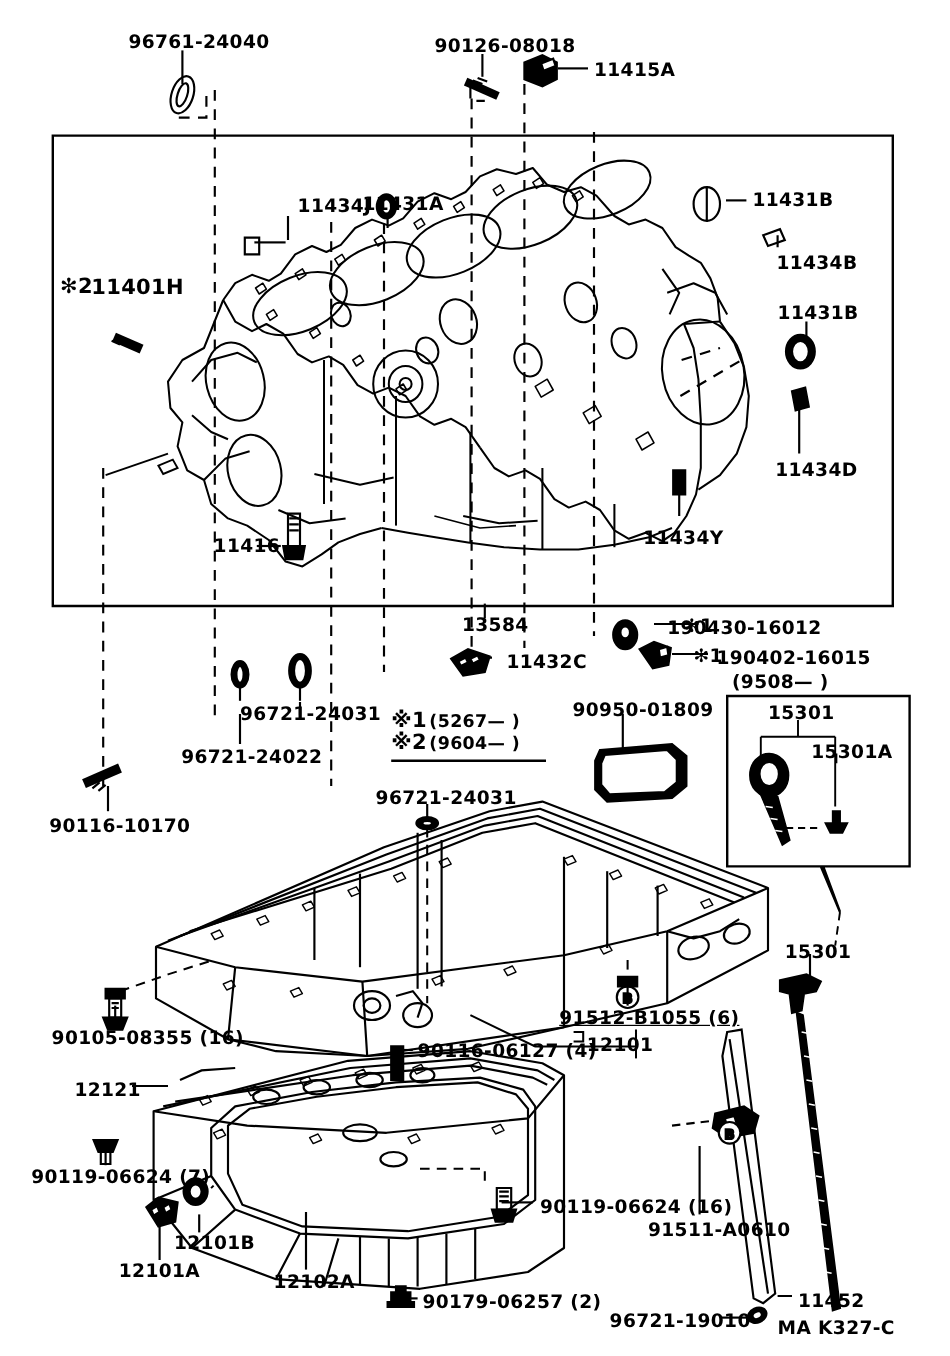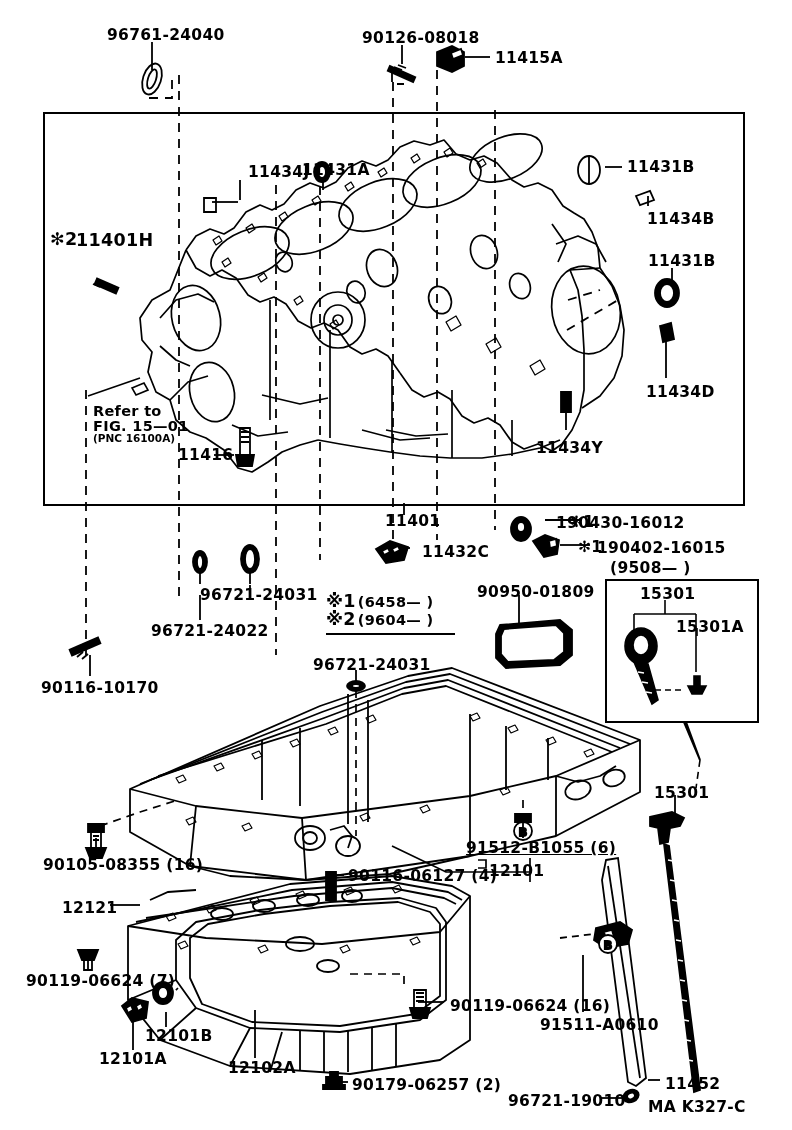--- a/index.html
+++ b/index.html
@@ -487,21 +487,21 @@
       <div class="lbl s16" style="left: 495px; top: 51px;">11415A</div>
       <div class="lbl s16" style="left: 302px; top: 163px;">11431A</div>
       <div class="lbl s16" style="left: 216px; top: 165px; margin-left: 32px;">11434J</div>
       <div class="lbl s16" style="left: 627px; top: 160px;">11431B</div>
       <div class="lbl s16" style="left: 647px; top: 212px;">11434B</div>
       <div class="lbl s16" style="left: 648px; top: 254px;">11431B</div>
       <div class="lbl s18" style="left: 76px; top: 232px;">11401H</div>
       <div class="lbl s16" style="left: 646px; top: 385px;">11434D</div>
       <div class="lbl s16" style="left: 536px; top: 441px;">11434Y</div>
       <div class="lbl s16" style="left: 178px; top: 448px;">11416</div>
-      <div class="lbl s16" style="left: 385px; top: 514px;">11401</div>
+      <div class="lbl s16" style="left: 385px; top: 514px;">13584</div>
       <div class="lbl s16" style="left: 422px; top: 545px;">11432C</div>
       <div class="lbl s16" style="left: 556px; top: 516px;">190430-16012</div>
       <div class="lbl s16" style="left: 597px; top: 541px;">190402-16015</div>
       <div class="lbl s16" style="left: 200px; top: 588px;">96721-24031</div>
       <div class="lbl s16" style="left: 151px; top: 624px;">96721-24022</div>
       <div class="lbl s16" style="left: 477px; top: 585px;">90950-01809</div>
       <div class="lbl s16" style="left: 313px; top: 658px;">96721-24031</div>
       <div class="lbl s16" style="left: 41px; top: 681px;">90116-10170</div>
       <div class="lbl s16" style="left: 654px; top: 786px;">15301</div>
       <div class="lbl s16" style="left: 466px; top: 841px; text-decoration: underline;">91512-B1055 (6)</div>
@@ -519,30 +519,25 @@
       <div class="lbl s16" style="left: 508px; top: 1094px;">96721-19010</div>
       <div class="lbl s16" style="left: 665px; top: 1077px;">11452</div>
       <div class="lbl s16" style="left: 648px; top: 1100px;">MA K327-C</div>
     </div>
 
   <div class="lbl s18" style="left:50px;top:231px;">✻2</div>
 
   <div class="lbl s16" style="left:570px;top:515px;">✻1</div>
   <div class="lbl s16" style="left:578px;top:540px;">✻1</div>
 
-  <div style="position:absolute;left:93px;top:404px;line-height:1.12;">
-    <div class="lbl s15" style="position:static;">Refer to</div>
-    <div class="lbl s15" style="position:static;">FIG. 15—01</div>
-    <div class="lbl s11" style="position:static;">(PNC 16100A)</div>
-  </div>
 
   <div style="position:absolute;left:326px;top:593px;line-height:1.25;">
     <div style="display:flex;align-items:baseline;gap:2px;">
       <span class="lbl s18" style="position:static;">※1</span>
-      <span class="lbl s15" style="position:static;">(6458—          )</span>
+      <span class="lbl s15" style="position:static;">(5267—          )</span>
     </div>
     <div style="display:flex;align-items:baseline;gap:2px;">
       <span class="lbl s18" style="position:static;">※2</span>
       <span class="lbl s15" style="position:static;">(9604—          )</span>
     </div>
   </div>
 
   <div class="lbl s16" style="left:610px;top:561px;text-align:center;">(9508—           )</div>
   <div class="lbl s16" style="left:640px;top:587px;">15301</div>
   <div class="lbl s16" style="left:676px;top:620px;">15301A</div>

